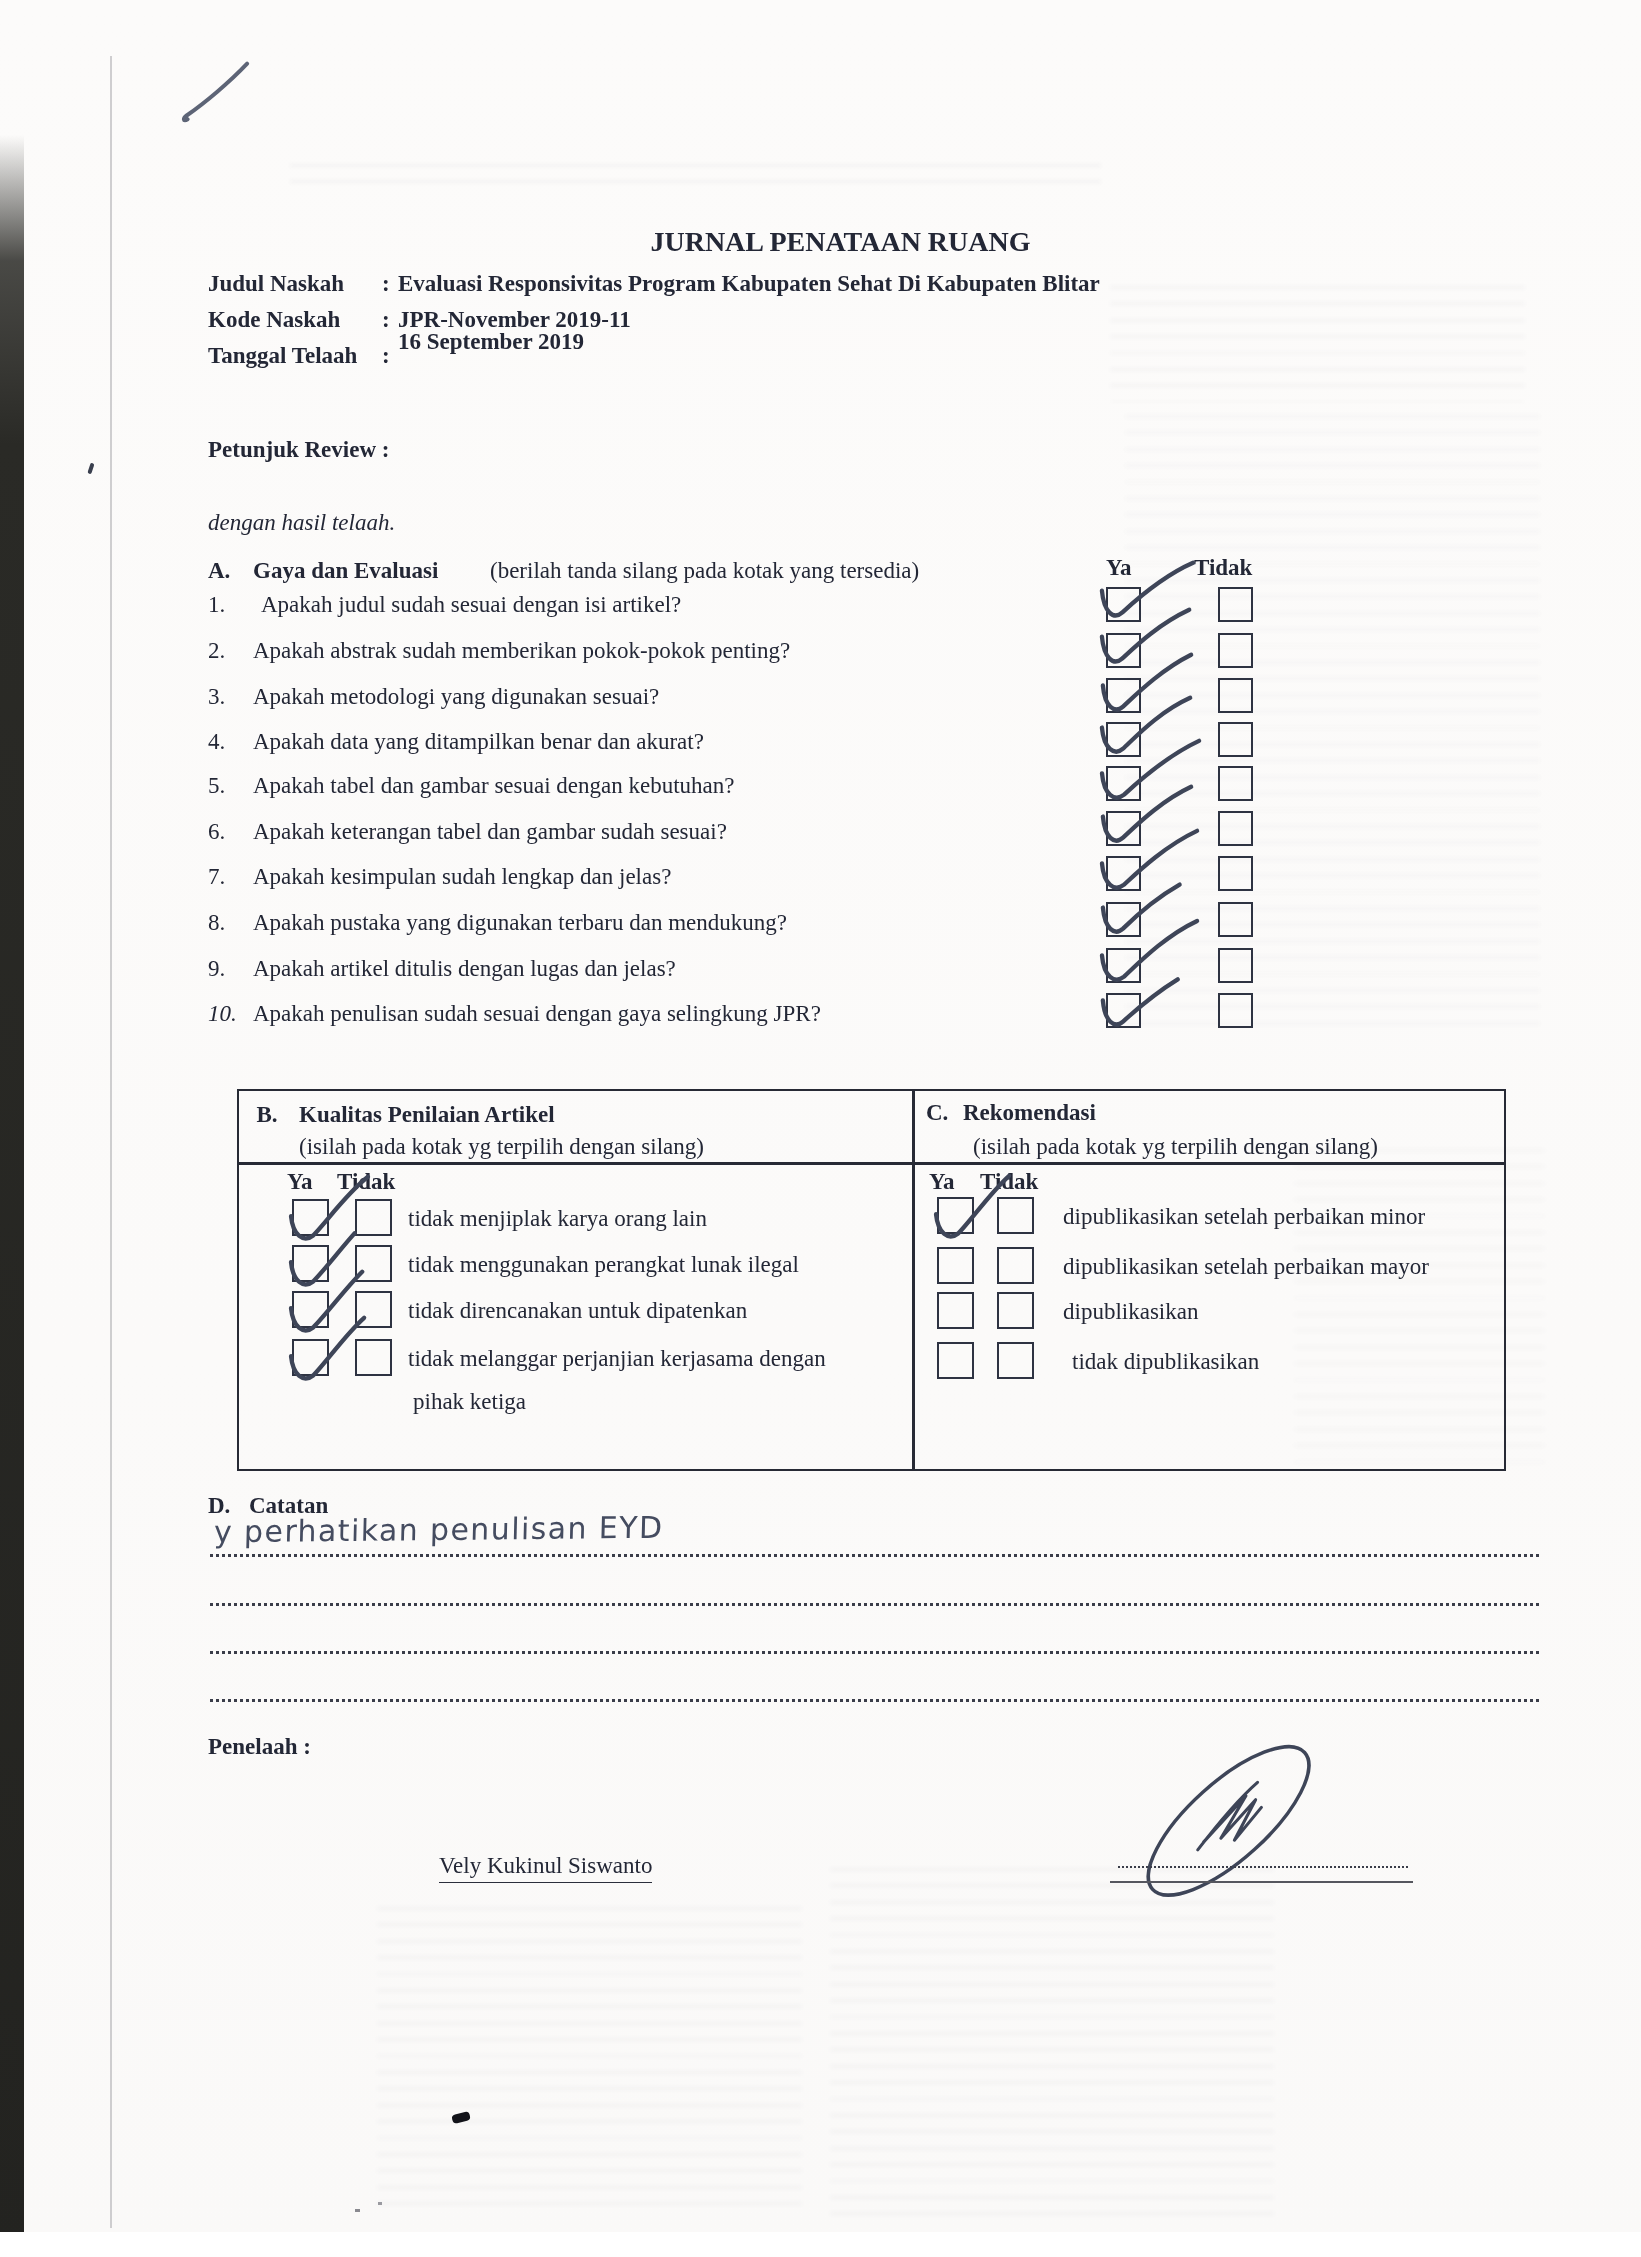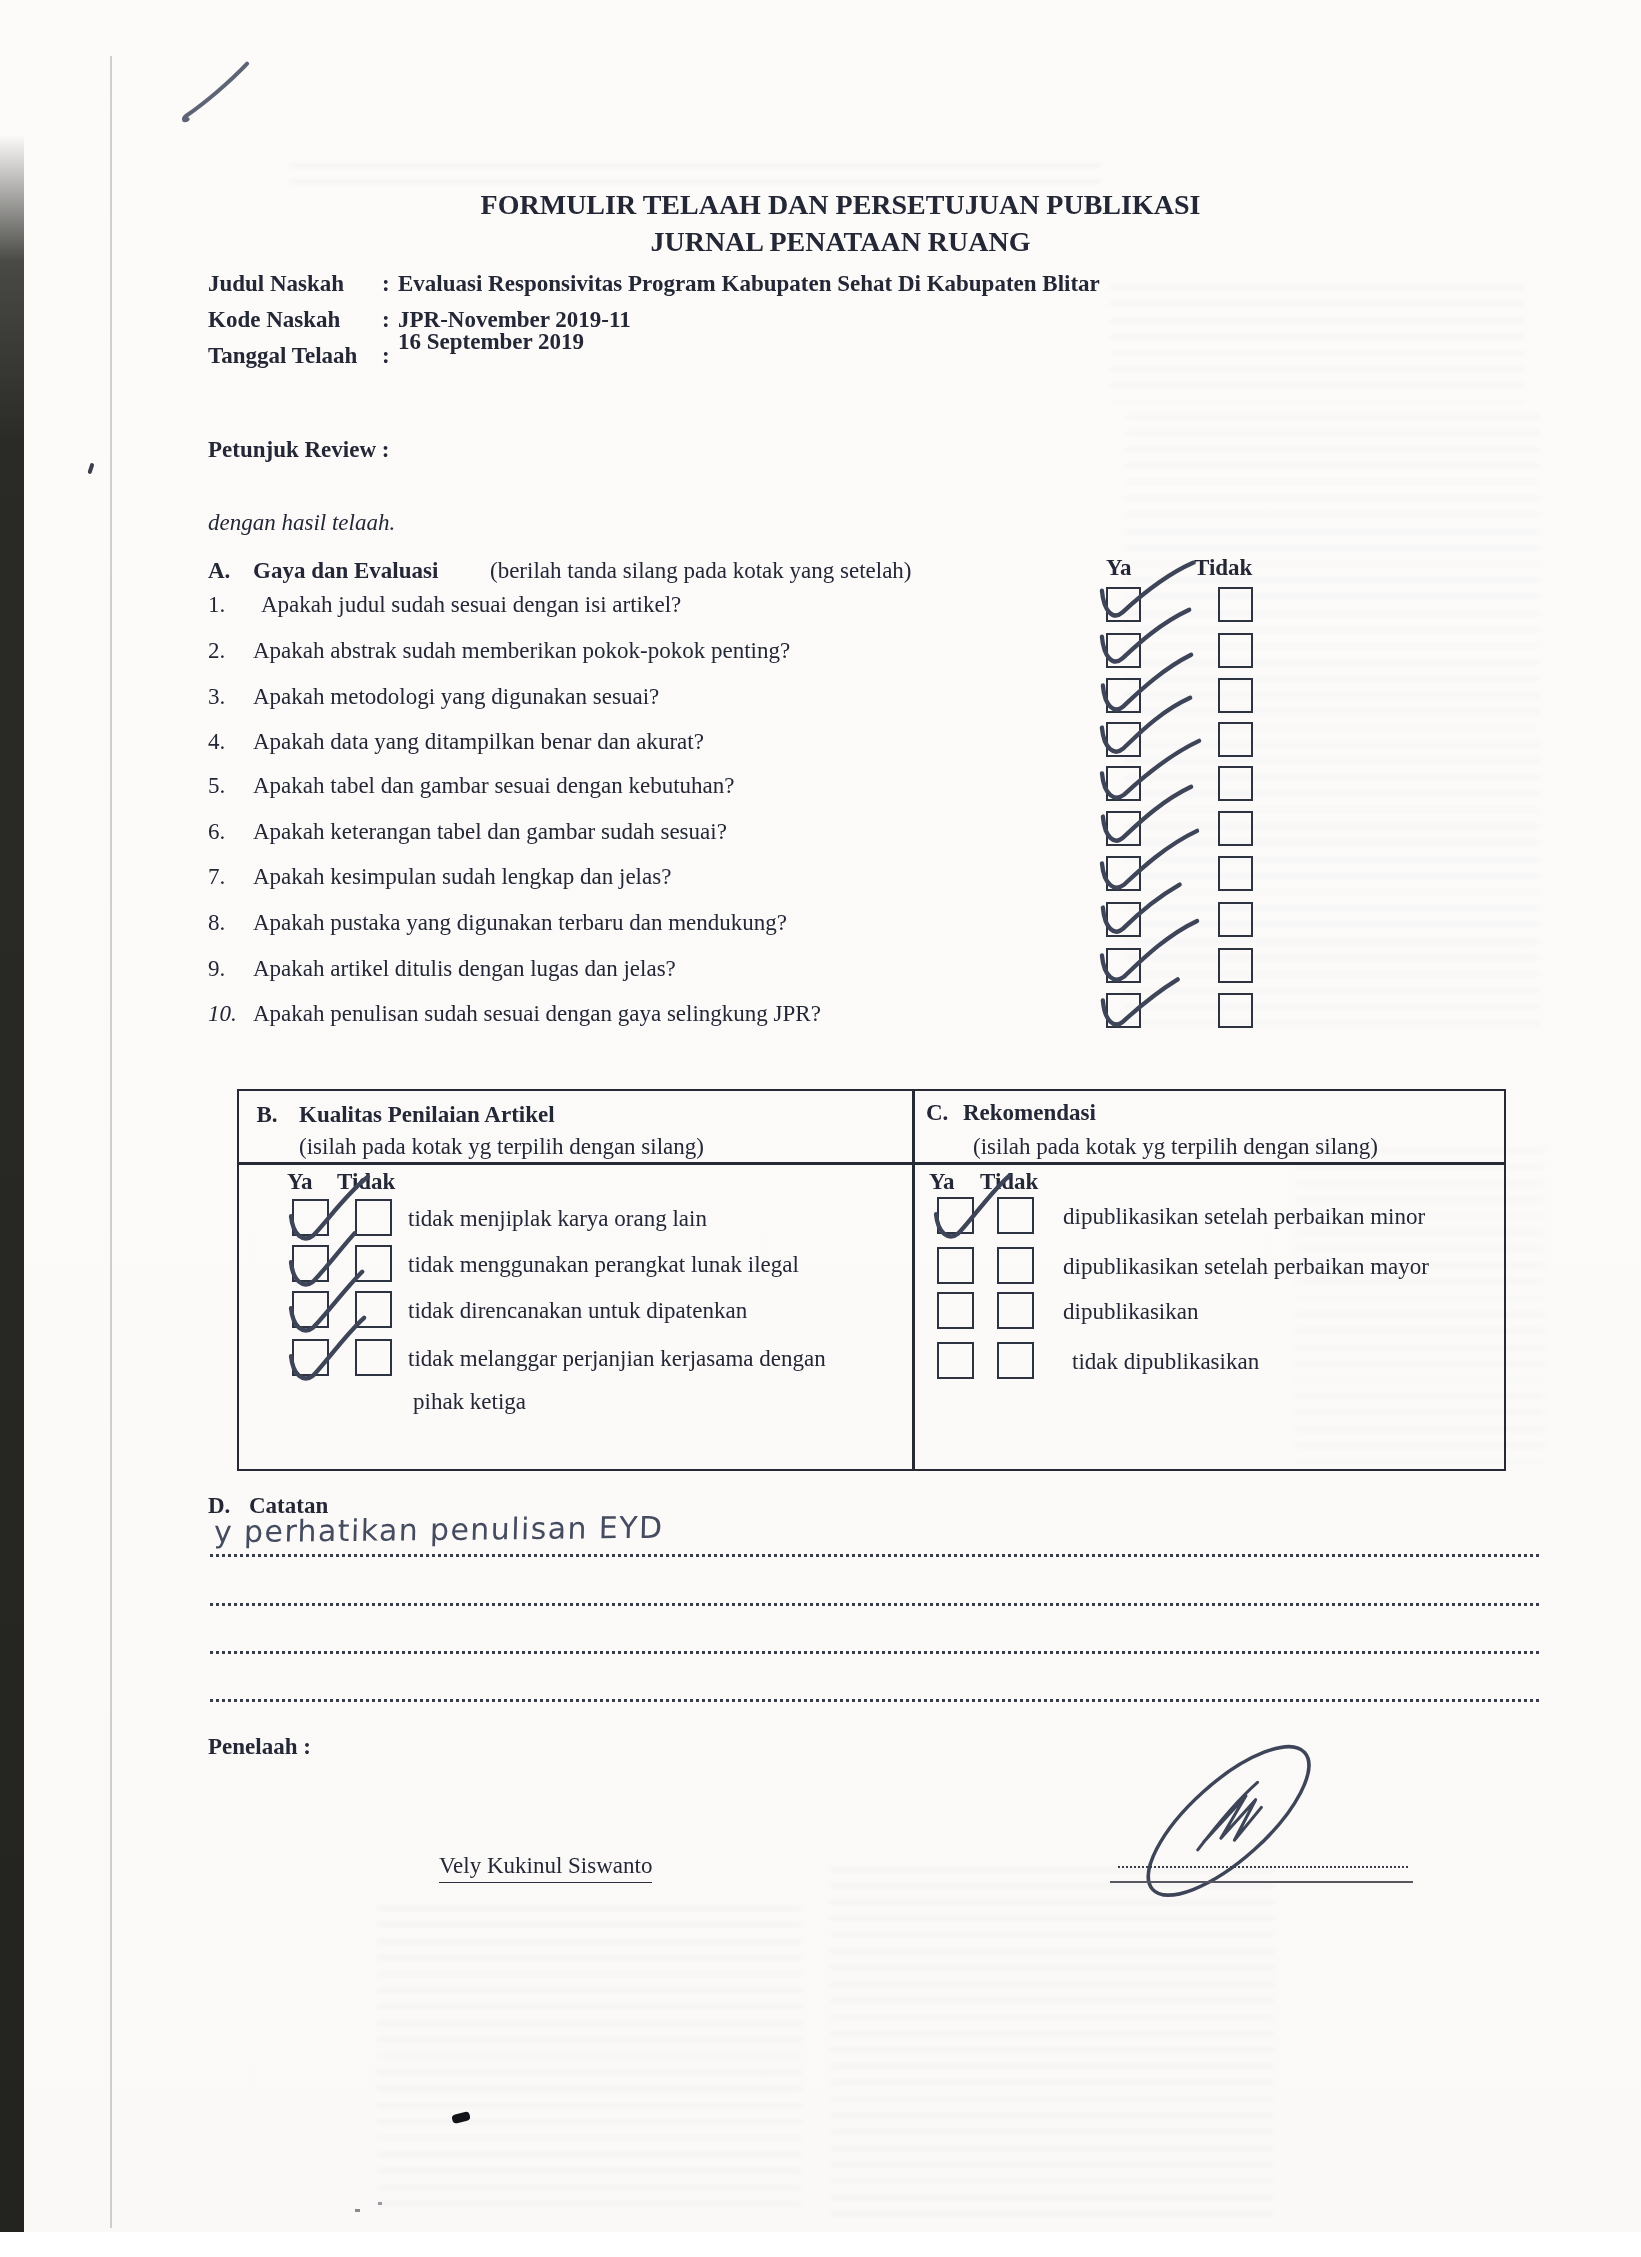--- a/index.html
+++ b/index.html
@@ -51,41 +51,40 @@
   <div class="ghost" style="left:830px;top:1868px;width:444px;height:348px;opacity:.09;"></div>
 
   <svg class="abs" style="left:174px;top:56px;" width="81" height="71" viewBox="0 0 84 74">
     <path d="M76 8 C58 27 32 49 13 62 C9 65 9 69 14 66" fill="none" stroke="#5d6476" stroke-width="4.2" stroke-linecap="round"></path>
   </svg>
   <div class="abs" style="left:89px;top:463px;width:3.9px;height:10.6px;background:#3a3f4e;border-radius:1.9px;transform:rotate(18deg);"></div>
   <div class="abs" style="left:452px;top:2113px;width:18.3px;height:8.7px;background:#13141a;border-radius:3.9px;transform:rotate(-14deg);"></div>
   <div class="abs" style="left:355px;top:2209px;width:4.8px;height:2.9px;background:#8a8a90;"></div>
   <div class="abs" style="left:378px;top:2202px;width:3.9px;height:2.9px;background:#9a9aa0;"></div>
 
-  <div class="abs b nw" style="left:39px;top:189px;width:1603px;text-align:center;font-size:28px;">FORMULIR TELAAH DAN PERSETUJUAN PUBLIKASI</div>
   <div class="abs b nw" style="left:39px;top:226px;width:1603px;text-align:center;font-size:28px;">JURNAL PENATAAN RUANG</div>
 
   <div class="abs b txt24 nw" style="left:208px;top:270px;">Judul Naskah</div>
   <div class="abs b txt24" style="left:382px;top:270px;">:</div>
   <div class="abs b txt24 nw" style="left:398px;top:270px;">Evaluasi Responsivitas Program Kabupaten Sehat Di Kabupaten Blitar</div>
 
   <div class="abs b txt24 nw" style="left:208px;top:306px;">Kode Naskah</div>
   <div class="abs b txt24" style="left:382px;top:306px;">:</div>
   <div class="abs b txt24 nw" style="left:398px;top:306px;">JPR-November 2019-11</div>
 
   <div class="abs b txt24 nw" style="left:208px;top:342px;">Tanggal Telaah</div>
   <div class="abs b txt24" style="left:382px;top:342px;">:</div>
   <div class="abs b txt24 nw" style="left:398px;top:328px;">16 September 2019</div>
 
   <div class="abs b txt24 nw" style="left:208px;top:436px;">Petunjuk Review :</div>
   <div class="abs i txt23 nw" style="left:208px;top:509px;">dengan hasil telaah.</div>
 
   <div class="abs b txt24" style="left:208px;top:557px;">A.</div>
   <div class="abs b txt24 nw" style="left:253px;top:557px;">Gaya dan Evaluasi</div>
-  <div class="abs txt24 nw" style="left:490px;top:557px;">(berilah tanda silang pada kotak yang setelah)</div>
+  <div class="abs txt24 nw" style="left:490px;top:557px;">(berilah tanda silang pada kotak yang tersedia)</div>
   <div class="abs b txt24" style="left:1106px;top:554px;">Ya</div>
   <div class="abs b txt24" style="left:1194px;top:554px;">Tidak</div>
 
   <div class="abs txt24" style="left:208px;top:591px;">1.</div>
   <div class="abs txt24 nw" style="left:253px;top:591px;margin-left:8px;">Apakah judul sudah sesuai dengan isi artikel?</div>
   <div class="abs txt24" style="left:208px;top:637px;">2.</div>
   <div class="abs txt24 nw" style="left:253px;top:637px;">Apakah abstrak sudah memberikan pokok-pokok penting?</div>
   <div class="abs txt24" style="left:208px;top:683px;">3.</div>
   <div class="abs txt24 nw" style="left:253px;top:683px;">Apakah metodologi yang digunakan sesuai?</div>
   <div class="abs txt24" style="left:208px;top:728px;">4.</div>

